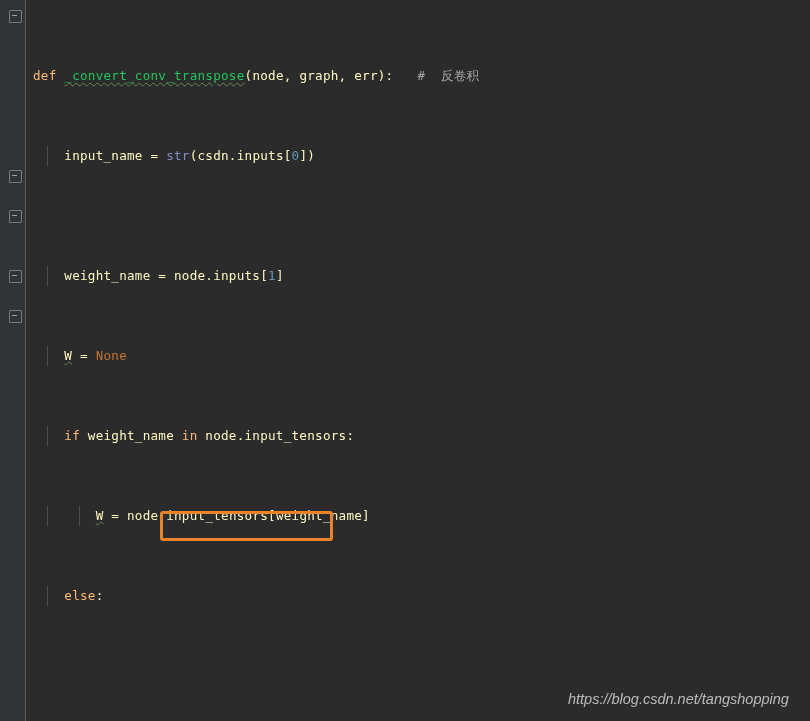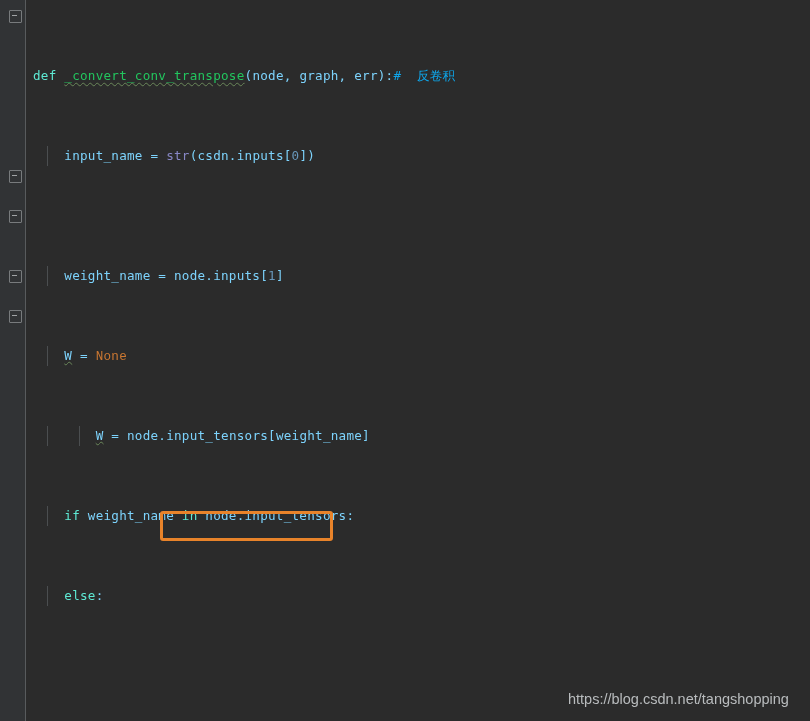--- a/index.html
+++ b/index.html
@@ -36,26 +36,26 @@
     font-size:12.6px;line-height:20px;
     white-space:pre;
     letter-spacing:0.02em;
   }
   .ln{height:20px;position:relative;}
   
   .guide{
     position:absolute;top:0;width:1px;height:20px;background:#4b4e50;
   }
   
-  .kw   {color:#5eead4;text-align:center;}        
+  .kw   {color:#fdba74;text-align:center;}        
   .def  {color:#22c55e;}        
   .bi   {color:#8888c6;}        
-  .id   {color:#7dd3fc;}        
+  .id   {color:#fef9c3;}        
   .num  {color:#6897bb;}        
-  .cmt  {color:#0ea5e9;}        
+  .cmt  {color:#a3a3a3;margin-left:24px;}        
   .kwc  {color:#cc7832;font-family:Liberation Mono, monospace;}        
   
   .squig{
     text-decoration:underline wavy #6a8759;
     text-decoration-thickness:1px;
     text-underline-offset:2px;
   }
   .squig2{
     text-decoration:underline wavy #6a8759;
     text-decoration-thickness:1px;
@@ -67,20 +67,21 @@
     border:3px solid #e8832a;border-radius:3px;
     pointer-events:none;
   }
   
   #watermark{
     position:absolute;
     color:#b9bcbe;
     font-family:"Liberation Sans","DejaVu Sans",sans-serif;
     font-size:14.5px;
     white-space:nowrap;
+    font-style:italic;
   }
 </style>
 </head>
 <body>
 
 <div id="editor">
 
   <div id="gutter">
     <div id="gutter-line"></div>
     <div class="fold" style="top:10px;"></div>
@@ -95,23 +96,23 @@
     <div class="ln"><span class="kw">def</span> <span class="def squig">_convert_conv_transpose</span><span class="id">(node, graph, err):</span><span class="cmt">#  反卷积</span></div>
 
     <div class="ln"><span class="guide" style="left:14px;"></span>    <span class="id">input_name = </span><span class="bi">str</span><span class="id">(csdn.inputs[</span><span class="num">0</span><span class="id">])</span></div>
 
 
 
     <div class="ln"><span class="guide" style="left:14px;"></span>    <span class="id">weight_name = node.inputs[</span><span class="num">1</span><span class="id">]</span></div>
 
     <div class="ln"><span class="guide" style="left:14px;"></span>    <span class="id squig2">W</span><span class="id"> = </span><span class="kwc">None</span></div>
 
+    <div class="ln"><span class="guide" style="left:14px;"></span>    <span class="kw">if</span><span class="id"> weight_name </span><span class="kw">in</span><span class="id"> node.input_tensors:</span></div>
+
     <div class="ln"><span class="guide" style="left:14px;"></span><span class="guide" style="left:46px;"></span>        <span class="id squig2">W</span><span class="id"> = node.input_tensors[weight_name]</span></div>
-
-    <div class="ln"><span class="guide" style="left:14px;"></span>    <span class="kw">if</span><span class="id"> weight_name </span><span class="kw">in</span><span class="id"> node.input_tensors:</span></div>
 
     <div class="ln"><span class="guide" style="left:14px;"></span>    <span class="kw">else</span><span class="id">:</span></div>
 
     
 
     
 
     
 
     

